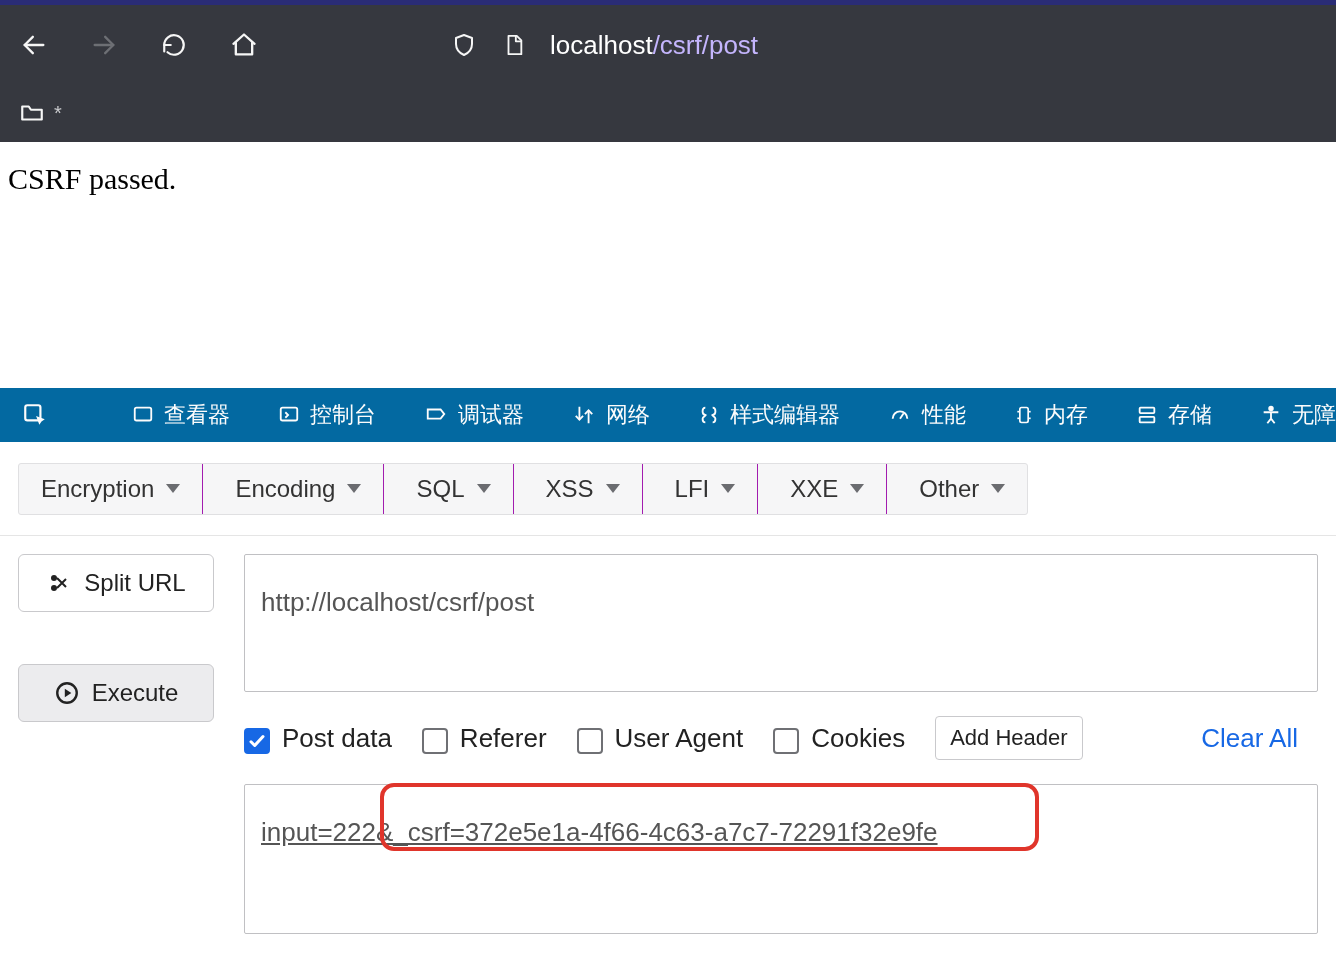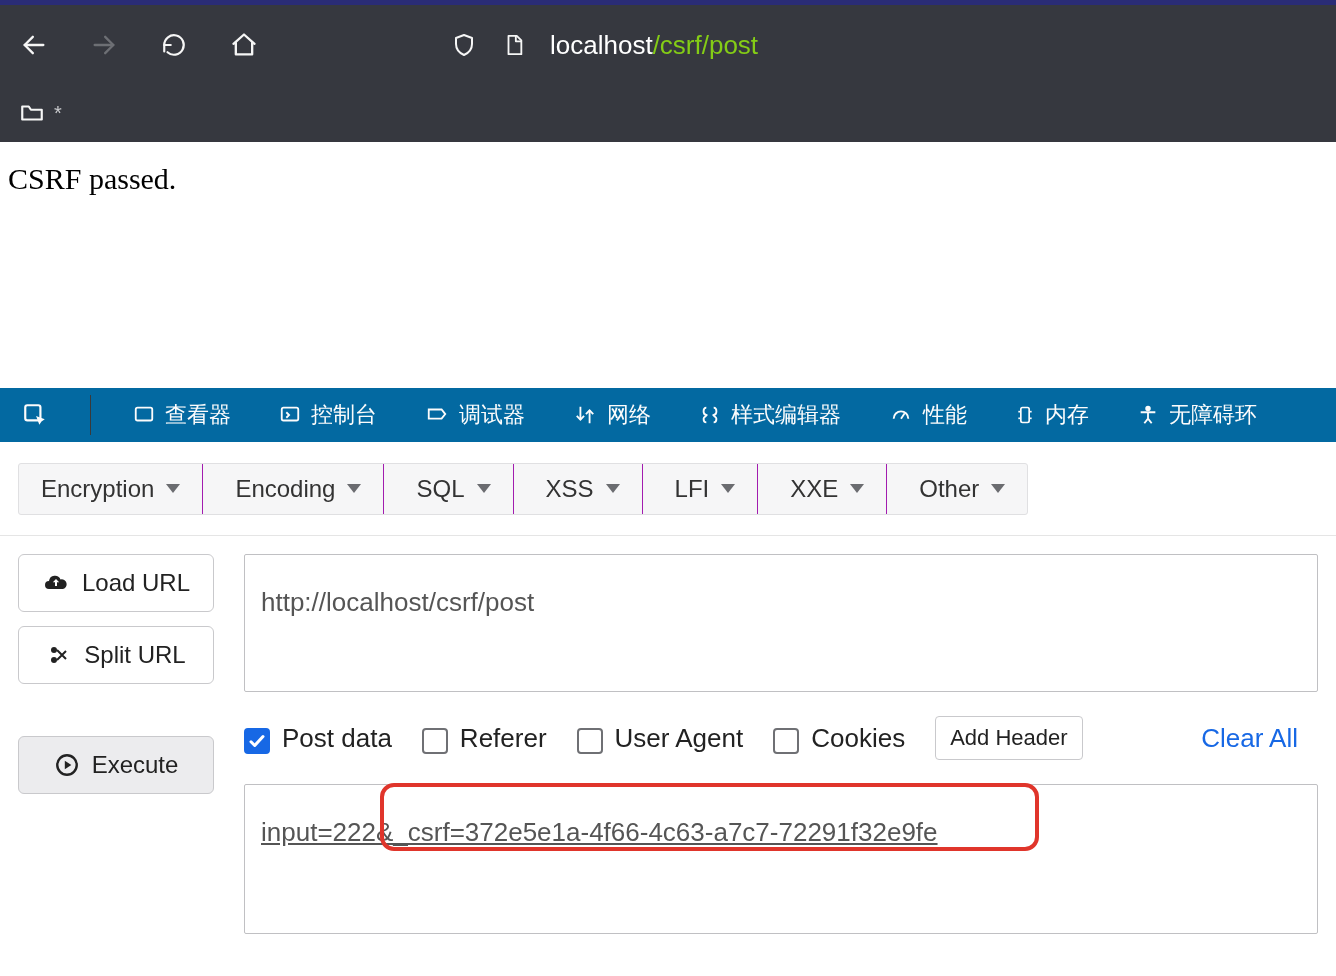--- a/index.html
+++ b/index.html
@@ -27,21 +27,21 @@
   .tb-icon { width: 28px; height: 28px; display:flex; align-items:center; justify-content:center; color:#f6f6f6; }
   .tb-icon.dim { color:#6d6f74; }
   .toolbar .urlgroup {
     display:flex;
     align-items:center;
     gap:22px;
     margin-left: 150px;
     font-size: 26px;
   }
   .url-text { color:#fff; }
-  .url-text .dim { color:#84cc16; }
+  .url-text .dim { color:#c4b5fd; }
   .tabsrow {
     display:flex;
     align-items:center;
     height:56px;
     padding: 0 18px;
     color:#c9cacd;
     font-size:20px;
     gap:8px;
   }
   
@@ -293,20 +293,27 @@
         <rect x="7" y="3" width="10" height="18" rx="2"></rect>
         <line x1="4" y1="8" x2="7" y2="8"></line>
         <line x1="4" y1="16" x2="7" y2="16"></line>
         <line x1="17" y1="8" x2="20" y2="8"></line>
         <line x1="17" y1="16" x2="20" y2="16"></line>
       </svg>
     <span>内存</span>
   </div>
   <div class="dt-tab">
     <svg width="22" height="22" viewBox="0 0 24 24" fill="none" stroke="currentColor" stroke-width="2">
+        <rect x="4" y="4" width="16" height="6" rx="1"></rect>
+        <rect x="4" y="14" width="16" height="6" rx="1"></rect>
+      </svg>
+    <span>存储</span>
+  </div>
+  <div class="dt-tab">
+    <svg width="22" height="22" viewBox="0 0 24 24" fill="none" stroke="currentColor" stroke-width="2">
         <circle cx="12" cy="5" r="2" fill="currentColor"></circle>
         <path d="M4 9h16M12 9v7m0 0l-4 5m4-5l4 5"></path>
       </svg>
     <span>无障碍环</span>
   </div>
 </div>
 
 <div class="ext-toolbar-wrap">
   <div class="ext-toolbar">
     <div class="ext-item">
@@ -335,27 +342,20 @@
       </div>
     <div class="ext-item">
         <span>Other</span>
         <span class="caret-down"></span>
       </div>
   </div>
 </div>
 
 <div class="ext-main">
   <div class="leftcol">
-    <div class="btn">
-      <svg width="28" height="24" viewBox="0 0 24 24">
-          <path fill="#222" d="M19 18H5a4 4 0 0 1 0-8 6 6 0 0 1 11.5-1.5A4.5 4.5 0 0 1 19 18z"></path>
-          <path fill="#fff" d="M12 8l-3.2 3.2h2.2V15h2v-3.8h2.2z"></path>
-        </svg>
-      <span>Load URL</span>
-    </div>
     <div class="btn">
       <svg width="26" height="24" viewBox="0 0 24 24" fill="#222">
           <circle cx="7" cy="7" r="3"></circle>
           <circle cx="7" cy="17" r="3"></circle>
           <path d="M10 7l9 9M10 17l9-9" stroke="#222" stroke-width="2" fill="none"></path>
         </svg>
       <span>Split URL</span>
     </div>
     <div class="btn active">
       <svg width="26" height="26" viewBox="0 0 24 24" fill="none" stroke="#222" stroke-width="2.2">

